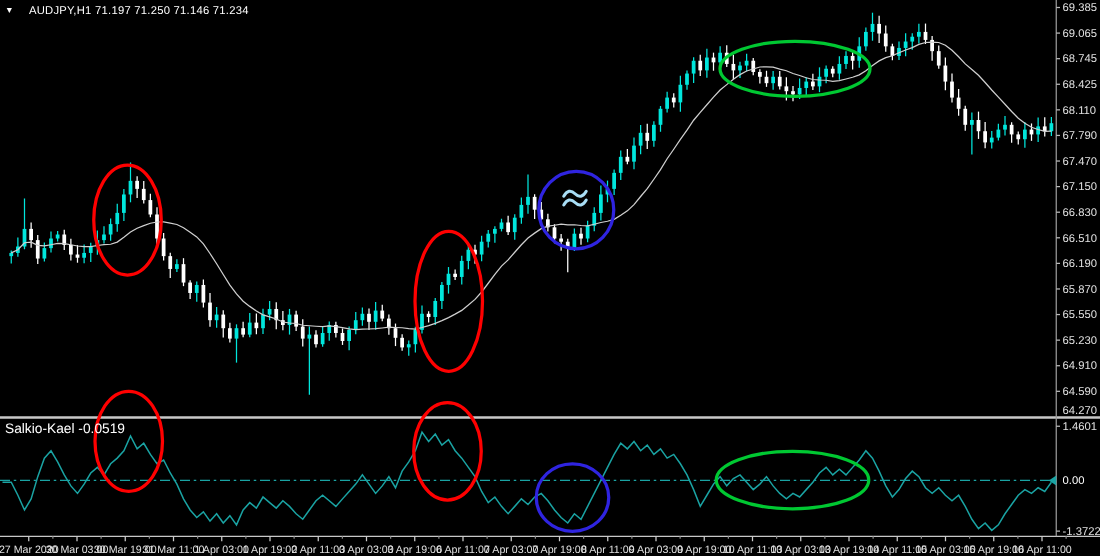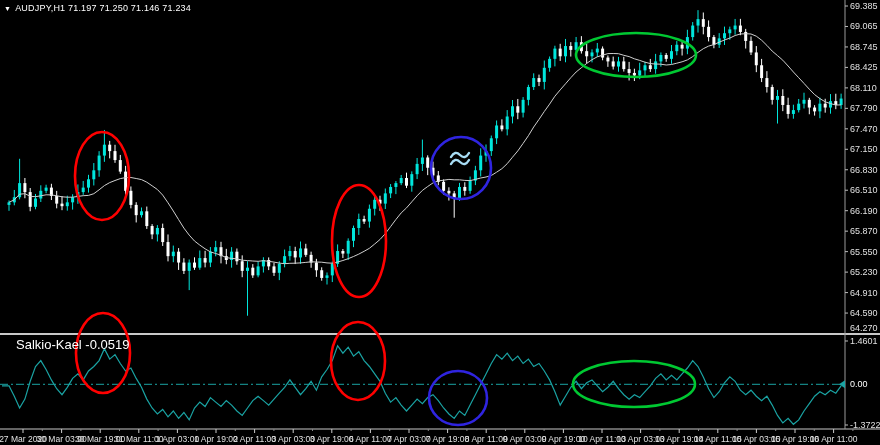--- a/index.html
+++ b/index.html
@@ -1,22 +1,22 @@
 <!DOCTYPE html>
 <html><head>
 <meta charset="utf-8">
 <style>
   html,body{margin:0;padding:0;background:#000;}
   .screen{position:relative;width:880px;height:445px;background:#000;overflow:hidden;
           font-family:"Liberation Sans",sans-serif;}
   #chart-svg{position:absolute;left:0;top:0;}
   .chart-title{position:absolute;left:4px;top:3px;color:#ffffff;font-size:9px;
-               letter-spacing:0.2px;white-space:nowrap;display:flex;align-items:center;gap:4px;}
+               letter-spacing:0.2px;white-space:nowrap;display:flex;align-items:center;gap:12px;}
   .chart-title .tri{font-size:7px;line-height:9px;color:#ffffff;}
-  .ind-label{position:absolute;left:16px;top:337px;color:#ffffff;font-size:13px;white-space:nowrap;}
+  .ind-label{position:absolute;left:4px;top:337px;color:#ffffff;font-size:11px;white-space:nowrap;}
 </style>
 </head>
 <body>
 
 <div class="screen">
   <svg id="chart-svg" width="880" height="445" viewBox="0 0 880 445">
       <rect x="0" y="0" width="880" height="445" fill="#000000"></rect>
       <g>
         <line x1="9" y1="200.4221000000007" x2="9" y2="210.82212851249784" stroke="#00e6dc" stroke-width="1"></line>
         <rect x="7.5" y="202.34390000000076" width="3" height="2.562400000000423" fill="#00e6dc"></rect>

